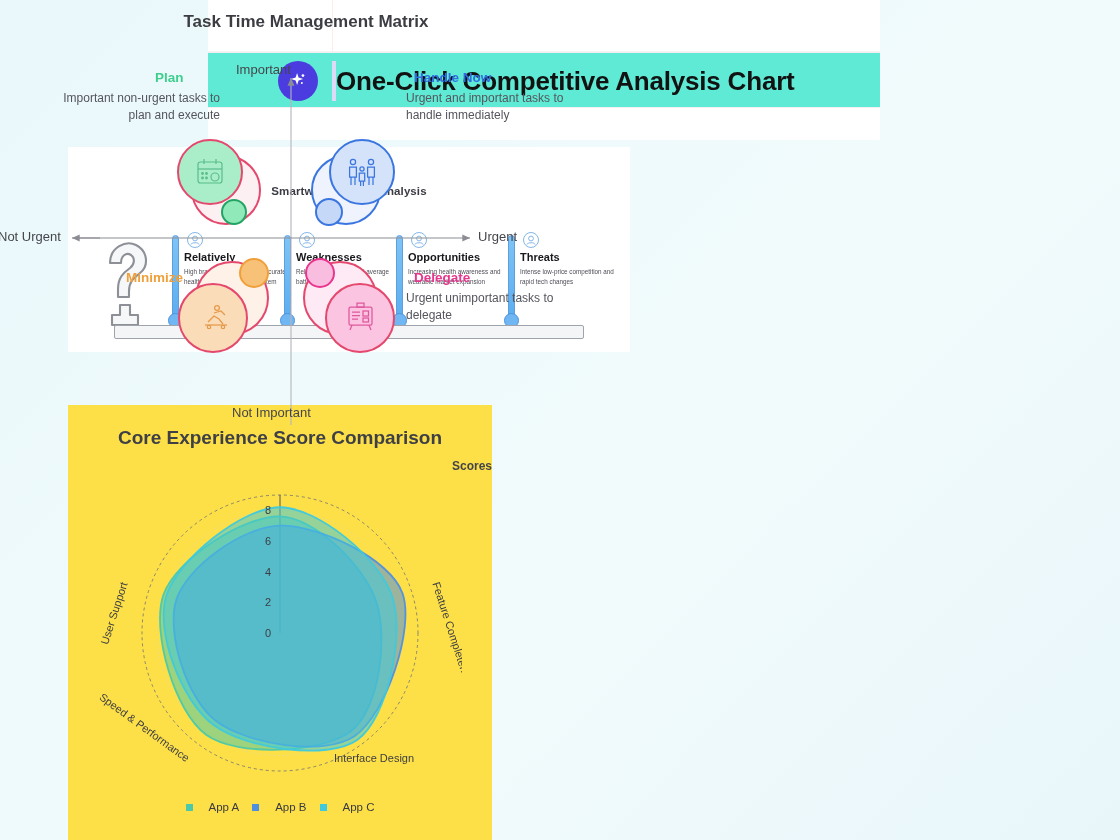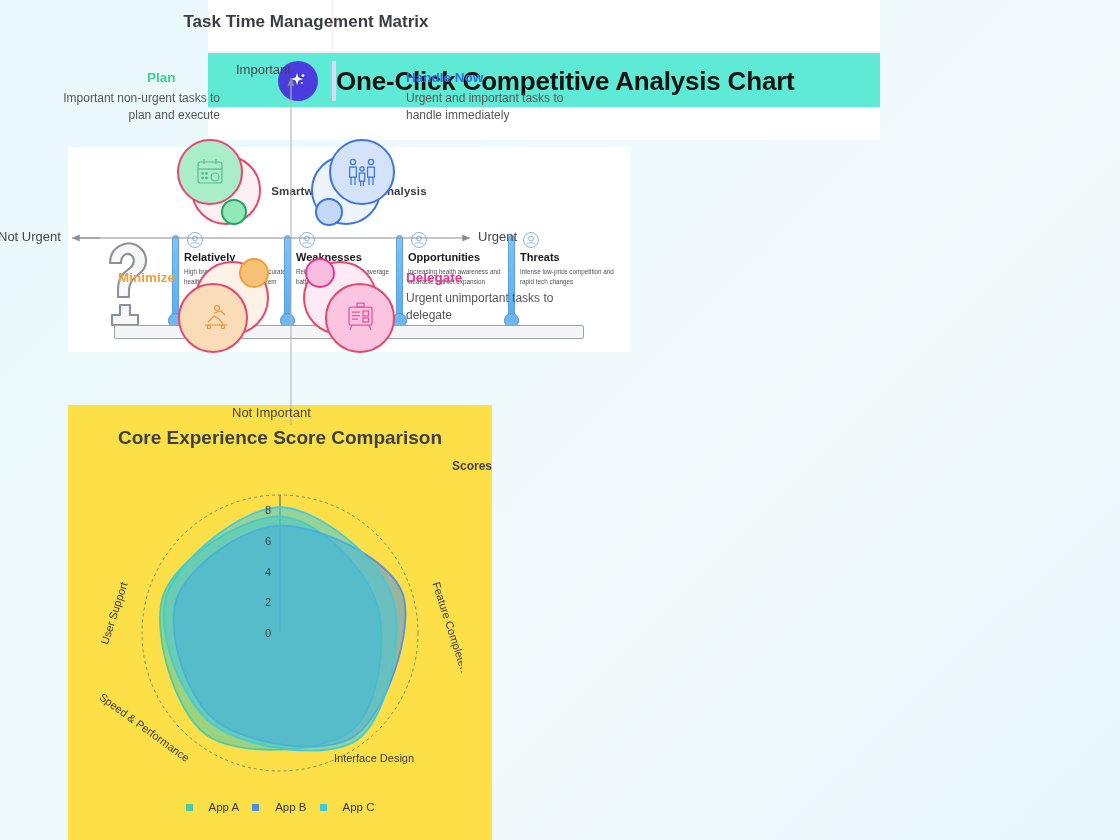--- a/index.html
+++ b/index.html
@@ -125,21 +125,21 @@
   
   #matrix-panel {
     left: 540px; top: 360px; width: 580px; height: 480px;
     background: transparent;
   }
   #matrix-title {
     position: absolute; left: 0; top: 12px; width: 580px; text-align: center;
     font-size: 17px; font-weight: 700; color: #3c3d43; padding-left: 32px;
   }
   .axis-label { position: absolute; font-size: 13px; color: #45464c; }
-  .quad-title { position: absolute; font-size: 13.5px; font-weight: 700; }
+  .quad-title { position: absolute; font-size: 13.5px; font-weight: 700; margin-left: 8px; }
   .quad-desc { position: absolute; font-size: 12px; line-height: 1.45; color: #55565d; }
 </style>
 </head>
 <body>
 
 <div id="header-card" class="panel">
   <div id="header-top-strip"></div>
   <div id="header-vline"></div>
   <div id="header-row">
     <div class="spark-badge">

